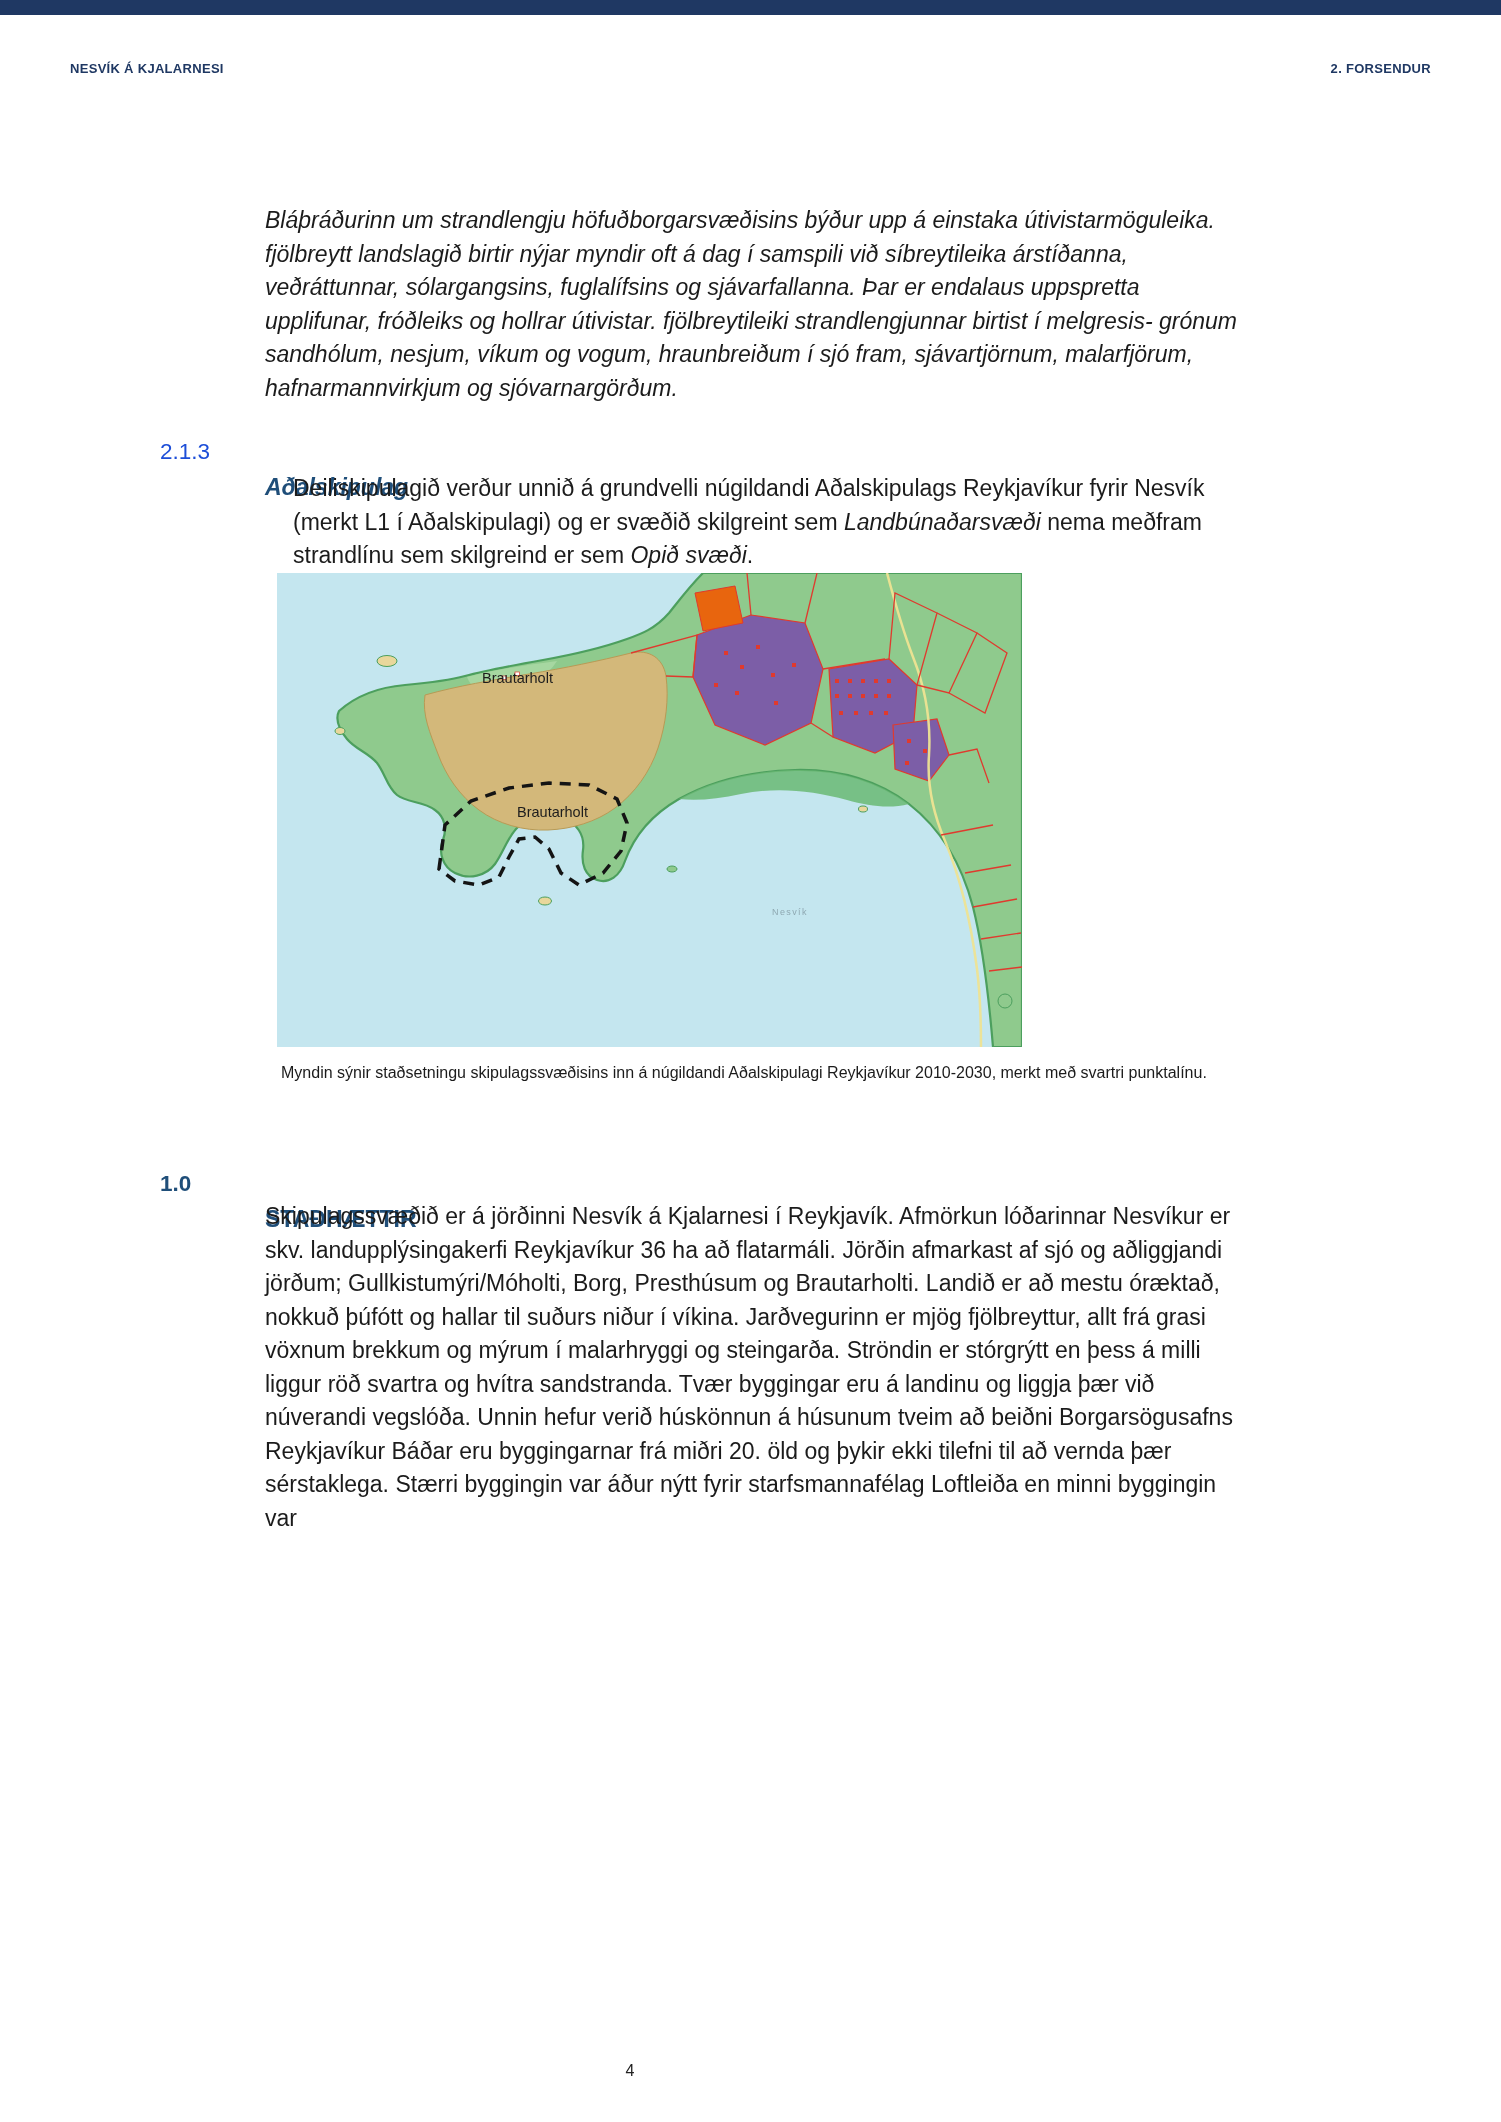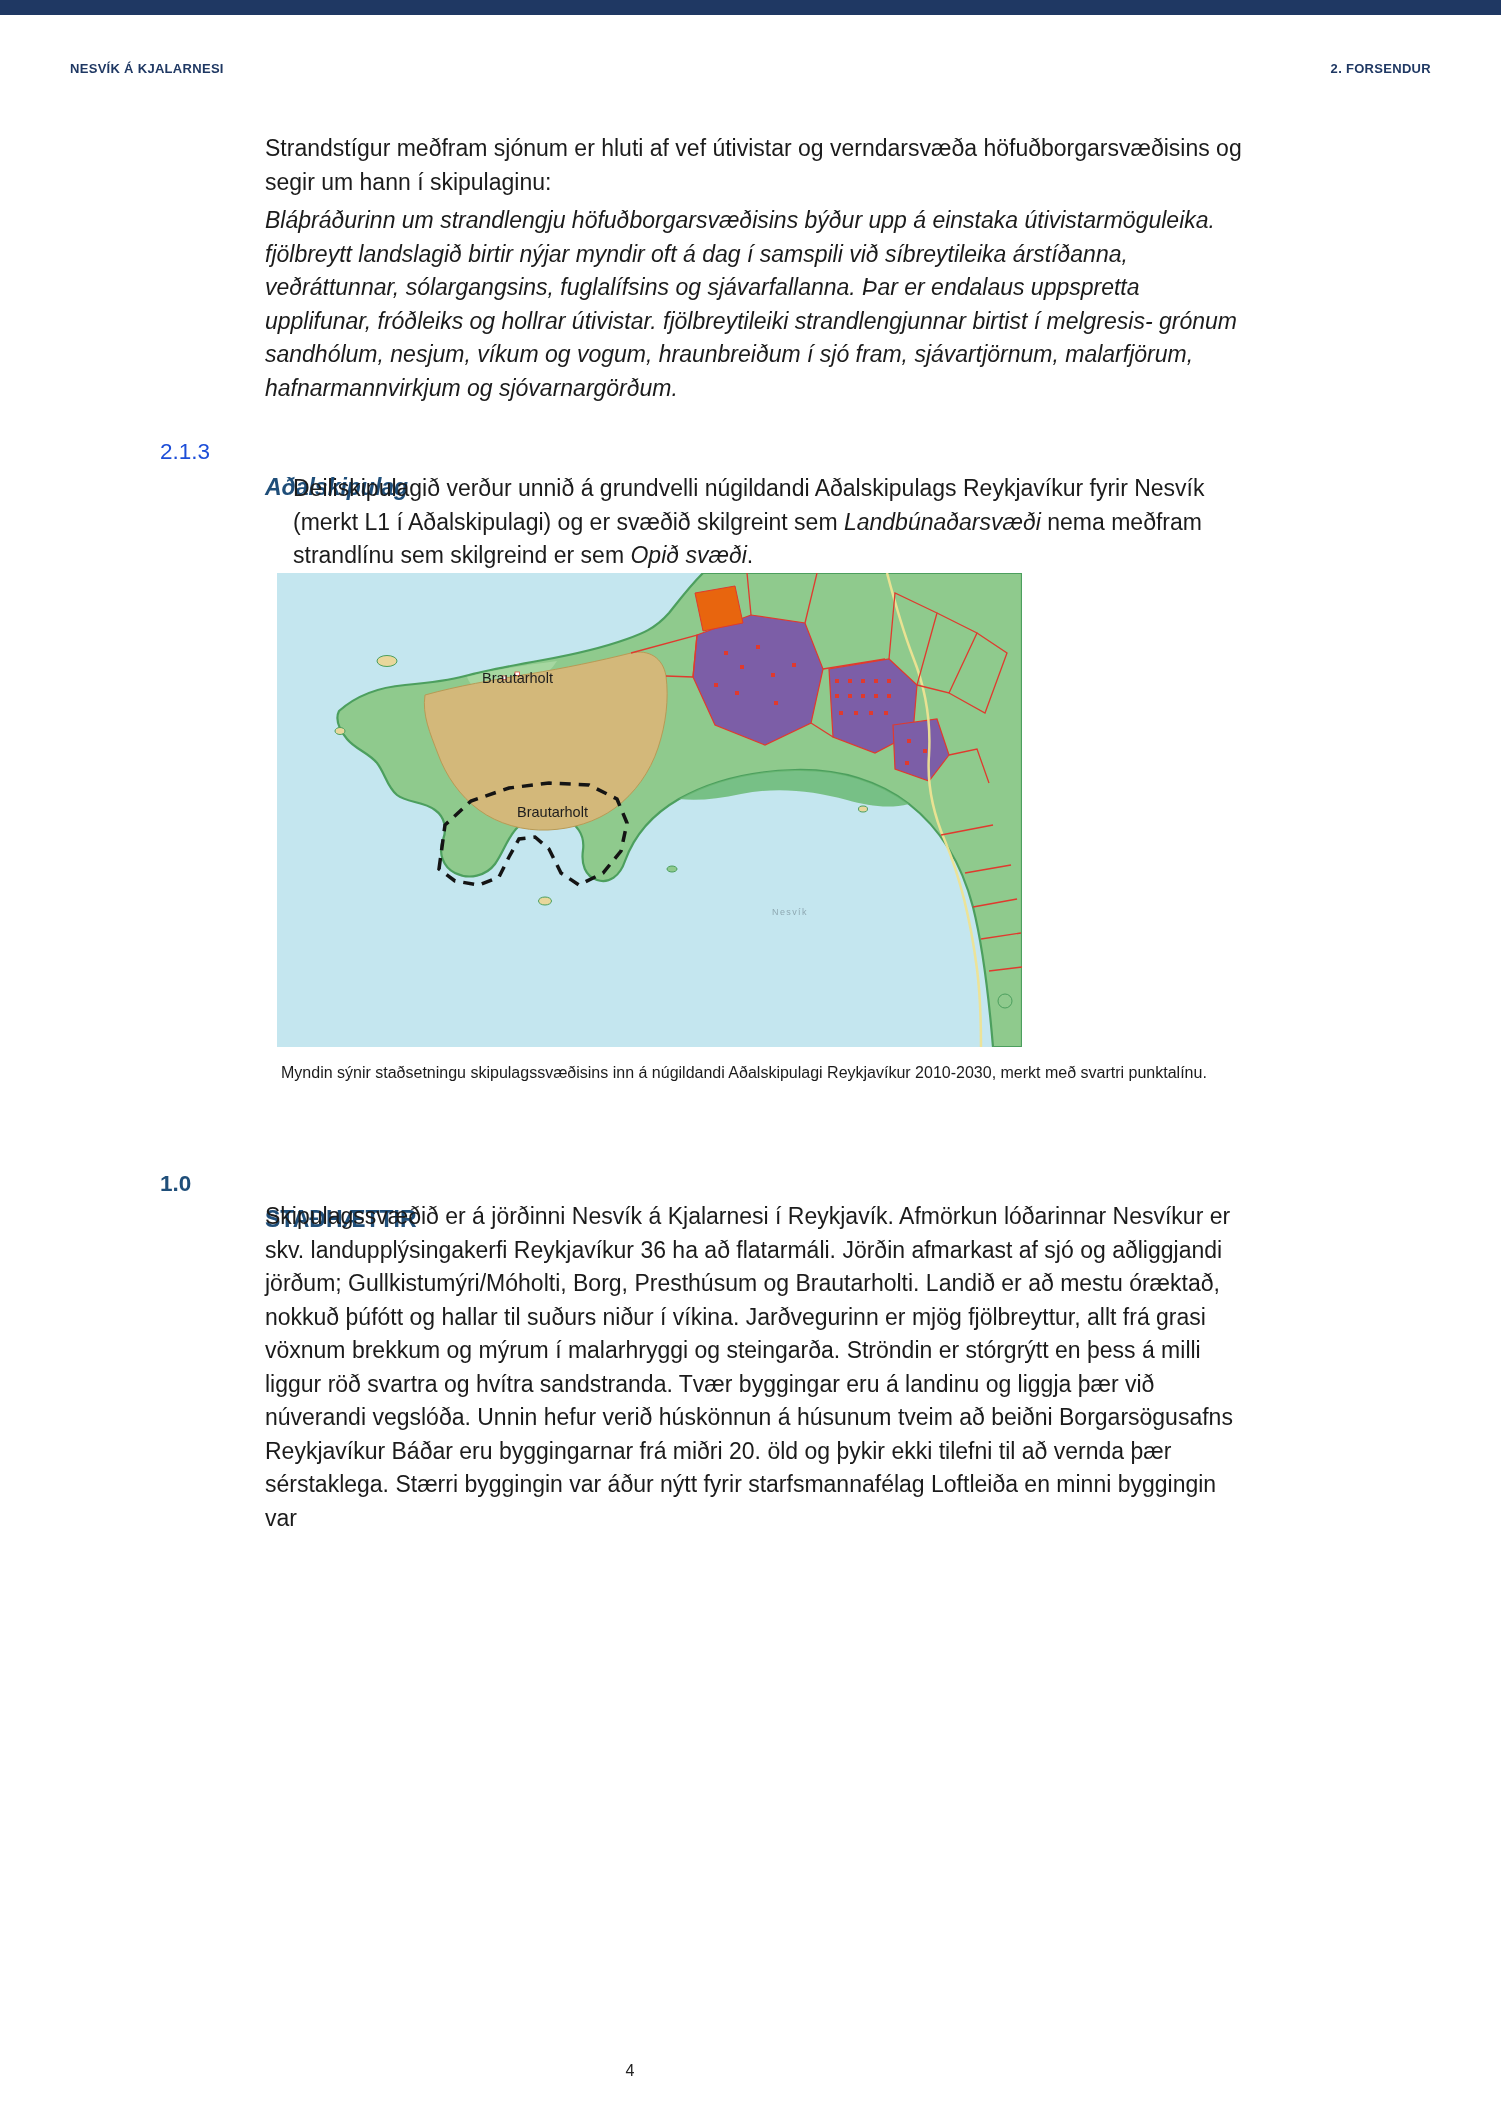--- a/index.html
+++ b/index.html
@@ -44,21 +44,20 @@
 </style>
 </head>
 <body>
 
 <div class="page">
 
   <div class="topbar"></div>
   <div class="running left">NESVÍK Á KJALARNESI</div>
   <div class="running right">2. FORSENDUR</div>
 
-  <p class="body-text p-intro">Strandstígur meðfram sjónum er hluti af vef útivistar og verndarsvæða höfuðborgarsvæðisins og segir um hann í skipulaginu:</p>
 
   <p class="body-text quote">Bláþráðurinn um strandlengju höfuðborgarsvæðisins býður upp á einstaka útivistarmöguleika. fjölbreytt landslagið birtir nýjar myndir oft á dag í samspili við síbreytileika árstíðanna, veðráttunnar, sólargangsins, fuglalífsins og sjávarfallanna. Þar er endalaus uppspretta upplifunar, fróðleiks og hollrar útivistar. fjölbreytileiki strandlengjunnar birtist í melgresis- grónum sandhólum, nesjum, víkum og vogum, hraunbreiðum í sjó fram, sjávartjörnum, malarfjörum, hafnarmannvirkjum og sjóvarnargörðum.</p>
 
   <div class="sec-num sec213-num">2.1.3</div>
   <h3 class="sec-title sec213-title">Aðalskipulag</h3>
 
   <p class="body-text p213"><span>Deiliskipulagið verður unnið á grundvelli núgildandi Aðalskipulags Reykjavíkur fyrir Nesvík (merkt L1 í Aðalskipulagi) og er svæðið skilgreint sem </span><em>Landbúnaðarsvæði</em><span> nema meðfram strandlínu sem skilgreind er sem </span><em>Opið svæði</em><span>.</span></p>
 
   <div class="map-wrap">
     <svg class="map-svg" viewBox="0 0 745 474">

